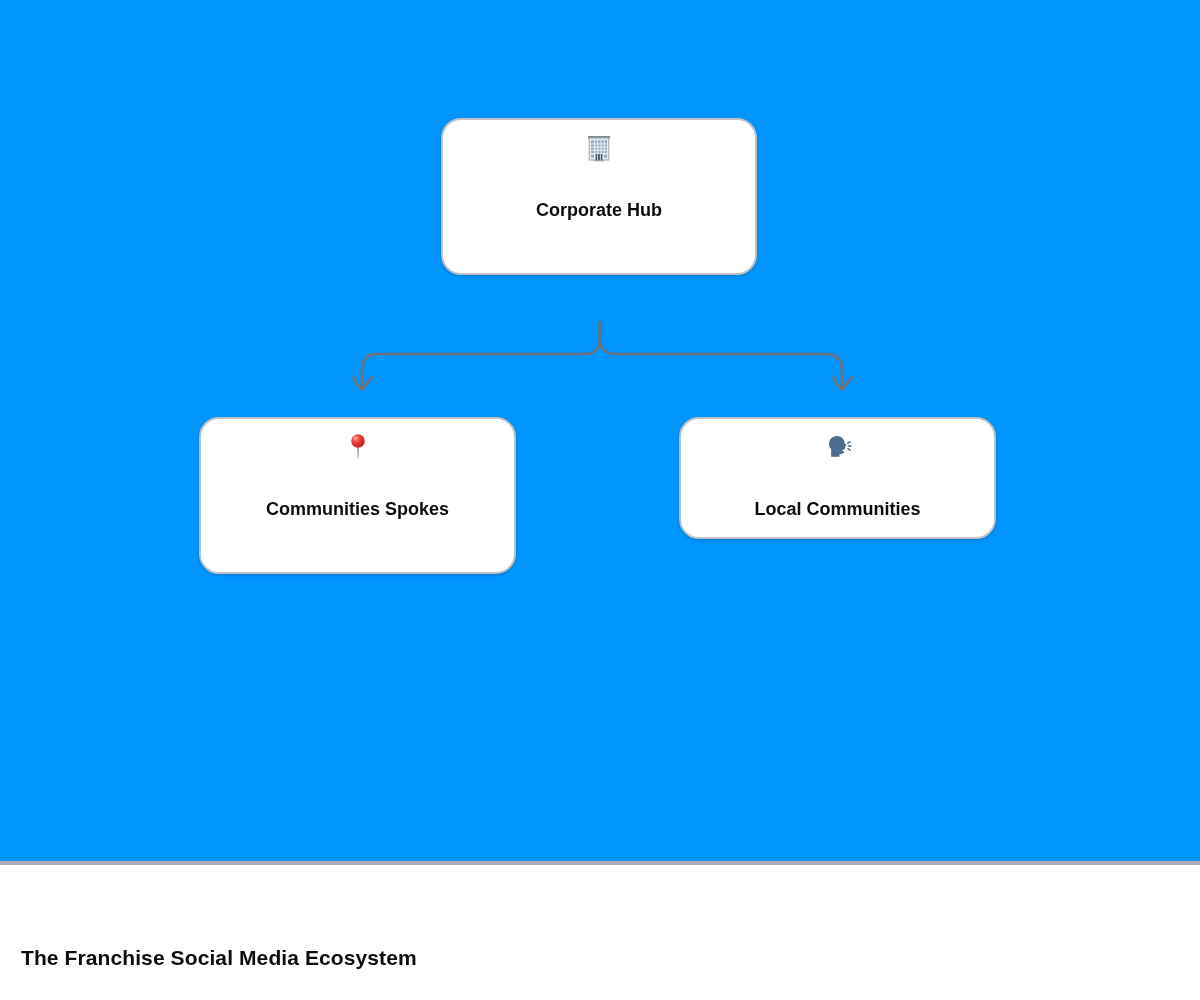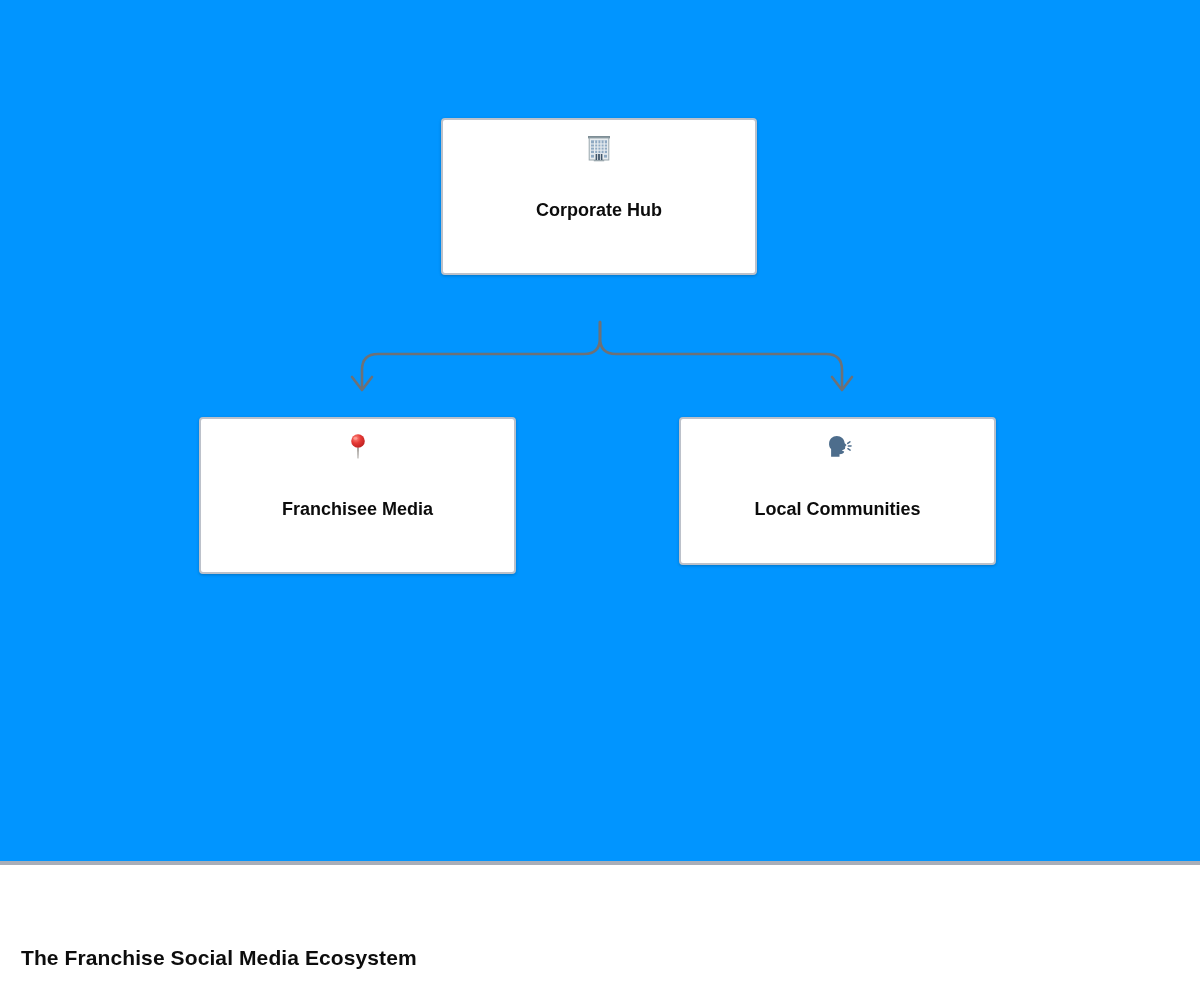--- a/index.html
+++ b/index.html
@@ -27,30 +27,30 @@
     font-size: 21px;
     font-weight: 700;
     color: #0d0d0d;
     letter-spacing: 0.1px;
   }
   .node {
     position: absolute;
     box-sizing: border-box;
     background: #ffffff;
     border: 2px solid var(--node_border, #bcc1ca);
-    border-radius: 4px;
+    border-radius: 20px;
     box-shadow: 0 1px 3px rgba(0,0,0,0.22);
     display: flex;
     flex-direction: column;
     align-items: center;
     padding-top: 13px;
   }
   .node-top   { left: 441px; top: 118px; width: 316px; height: 157px; }
   .node-left  { left: 199px; top: 417px; width: 317px; height: 157px; }
-  .node-right { left: 679px; top: 417px; width: 317px; height: 148px; }
+  .node-right { left: 679px; top: 417px; width: 317px; height: 122px; }
   .node-icon { height: 30px; width: 30px; display: flex; align-items: center; justify-content: center; }
   .node-icon svg { display: block; }
   .node-label {
     margin-top: 37px;
     font-size: 18px;
     font-weight: 700;
     color: #0c0c0c;
     white-space: nowrap;
   }
   .connectors {
@@ -114,21 +114,21 @@
               <stop offset="0%" stop-color="#ff8a80"></stop>
               <stop offset="45%" stop-color="#e53935"></stop>
               <stop offset="100%" stop-color="#b71c1c"></stop>
             </radialGradient>
           </defs>
           <polygon points="14.1,15.6 15.9,15.6 15.4,26.5 14.6,26.5" fill="#9b9691"></polygon>
           <circle cx="15" cy="9" r="6.8" fill="url(#pinGrad)"></circle>
           <ellipse cx="12.4" cy="6.4" rx="2" ry="1.4" fill="#ff9f97" opacity="0.85"></ellipse>
         </svg>
       </span>
-      <span class="node-label">Franchisee Media</span>
+      <span class="node-label">Communities Spokes</span>
     </div>
 
     <div class="node node-right">
       <span class="node-icon">
         <svg width="30" height="30" viewBox="0 0 30 30">
           <path fill="#4d6d8c" d="M13.8,4
             C 9.6,4 6.5,6.9 6.1,10.9
             C 5.8,13.4 6.6,15.6 8.1,17.1
             L 8.1,24.8
             L 16.5,24.8

